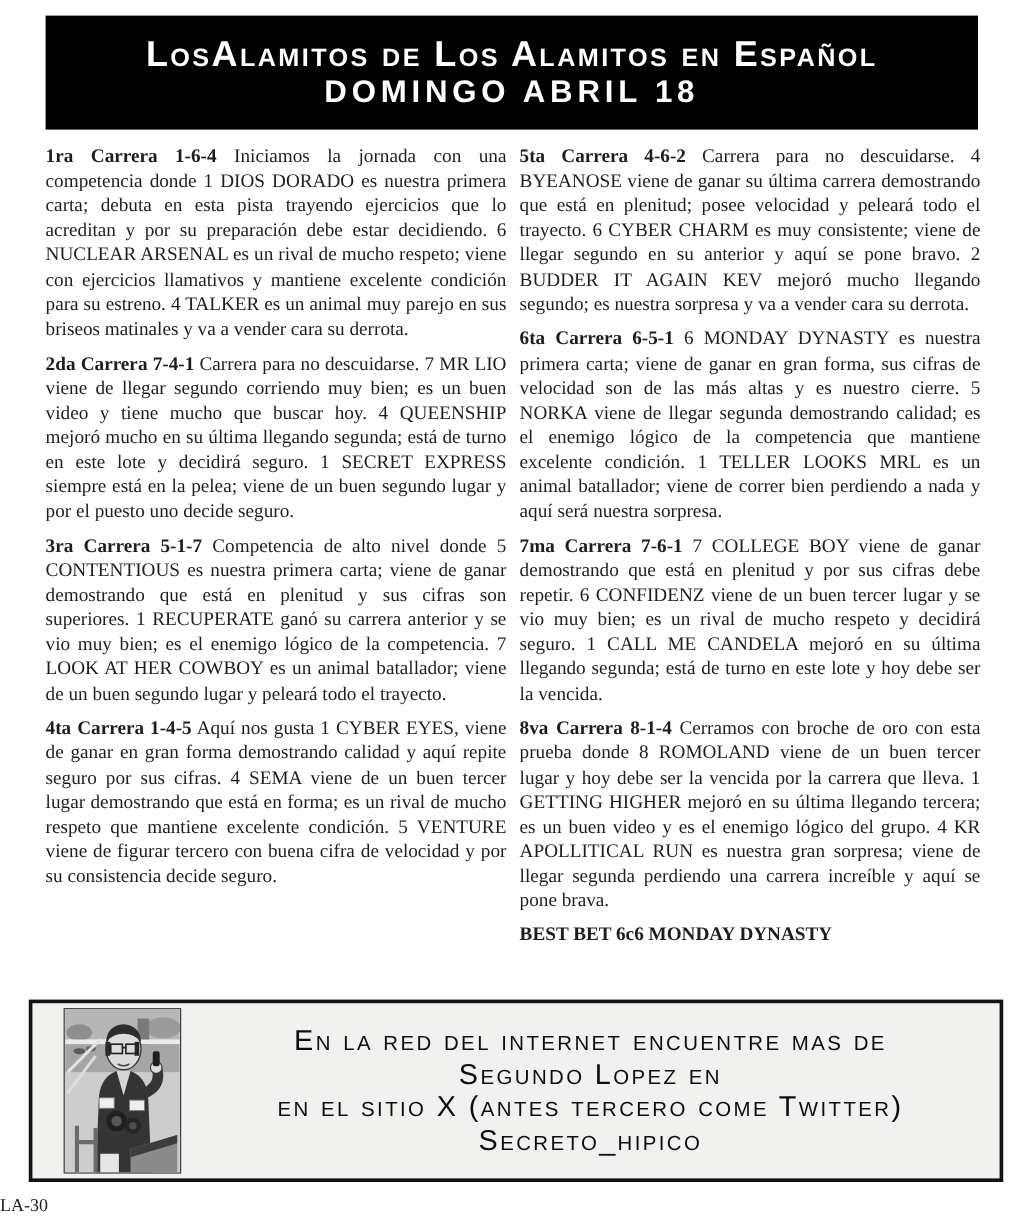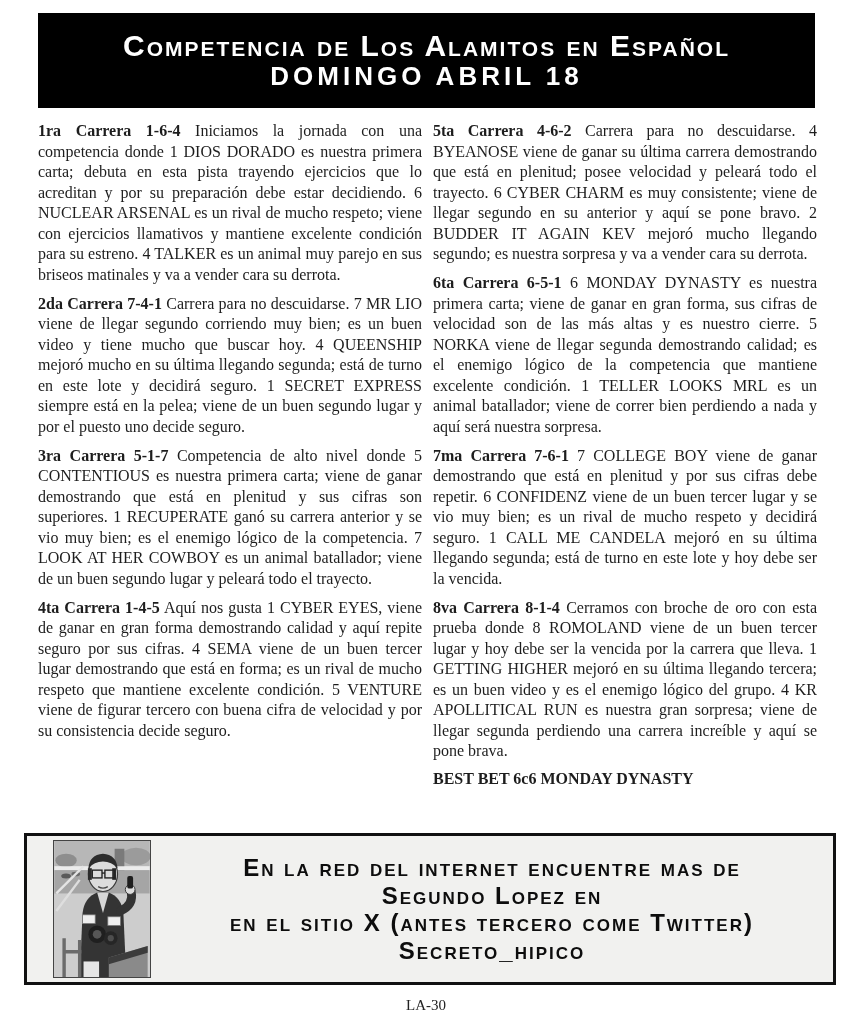--- a/index.html
+++ b/index.html
@@ -37,37 +37,37 @@
     background:#f1f1ef; border:3px solid #111111; box-sizing:border-box;
     display:flex; align-items:center;
   }
   .cartoon {
     flex:none; width:98px; height:138px; margin-left:26px;
     border:1px solid #444444; background:#cdcdcd; box-sizing:border-box;
   }
   .cartoon svg { display:block; width:100%; height:100%; }
   .footer-text {
     flex:1; text-align:center; padding:0 10px;
-    font-family:"Liberation Sans", sans-serif; font-weight:bold; color:#0d0d0d;
+    font-family:"Liberation Sans", sans-serif; font-weight:normal; color:#0d0d0d;
   }
   .footer-text .fline { font-variant:small-caps; font-size:24px; line-height:27.5px; letter-spacing:2px; }
 
   
   .page-number {
-    position:absolute; left:0; right:0; top:997px; text-align:center;
+    position:absolute; left:0; right:0; top:997px; text-align:left;
     font-size:15px; color:#222222;
   }
 </style>
 </head>
 <body>
 
 <div class="page">
 
   <div class="banner">
-    <div class="bline">Competencia de Los Alamitos en Español</div>
+    <div class="bline">LosAlamitos de Los Alamitos en Español</div>
     <div class="bline bline3">DOMINGO ABRIL 18</div>
   </div>
 
   <div class="columns">
     <div class="col">
       <p><span class="lead">1ra Carrera 1-6-4</span> <span>Iniciamos la jornada con una competencia donde 1 DIOS DORADO es nuestra primera carta; debuta en esta pista trayendo ejercicios que lo acreditan y por su preparación debe estar decidiendo. 6 NUCLEAR ARSENAL es un rival de mucho respeto; viene con ejercicios llamativos y mantiene excelente condición para su estreno. 4 TALKER es un animal muy parejo en sus briseos matinales y va a vender cara su derrota.</span></p>
       <p><span class="lead">2da Carrera 7-4-1</span> <span>Carrera para no descuidarse. 7 MR LIO viene de llegar segundo corriendo muy bien; es un buen video y tiene mucho que buscar hoy. 4 QUEENSHIP mejoró mucho en su última llegando segunda; está de turno en este lote y decidirá seguro. 1 SECRET EXPRESS siempre está en la pelea; viene de un buen segundo lugar y por el puesto uno decide seguro.</span></p>
       <p><span class="lead">3ra Carrera 5-1-7</span> <span>Competencia de alto nivel donde 5 CONTENTIOUS es nuestra primera carta; viene de ganar demostrando que está en plenitud y sus cifras son superiores. 1 RECUPERATE ganó su carrera anterior y se vio muy bien; es el enemigo lógico de la competencia. 7 LOOK AT HER COWBOY es un animal batallador; viene de un buen segundo lugar y peleará todo el trayecto.</span></p>
       <p><span class="lead">4ta Carrera 1-4-5</span> <span>Aquí nos gusta 1 CYBER EYES, viene de ganar en gran forma demostrando calidad y aquí repite seguro por sus cifras. 4 SEMA viene de un buen tercer lugar demostrando que está en forma; es un rival de mucho respeto que mantiene excelente condición. 5 VENTURE viene de figurar tercero con buena cifra de velocidad y por su consistencia decide seguro.</span></p>
     </div>

